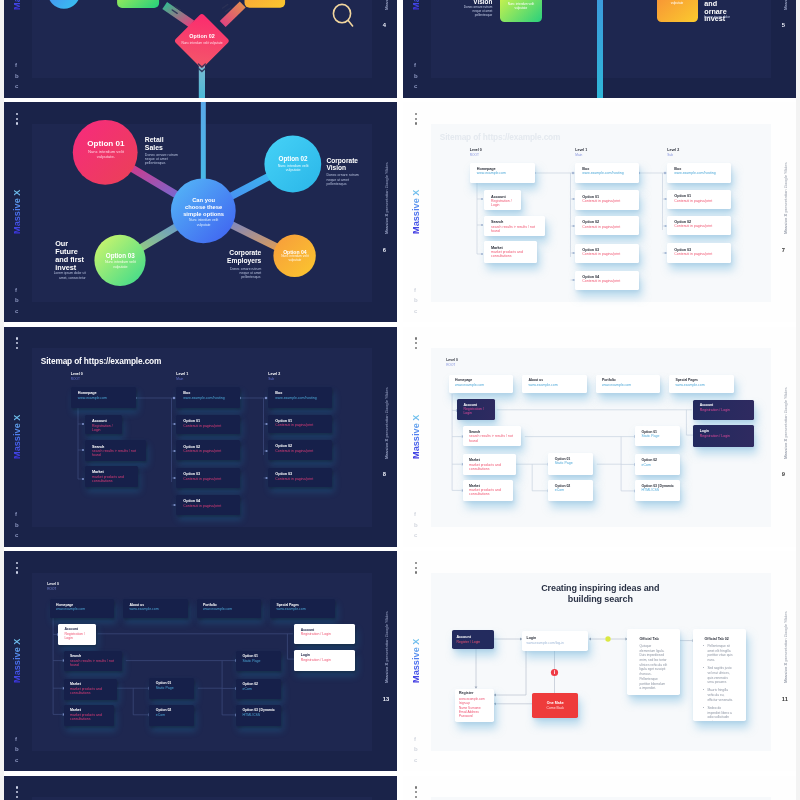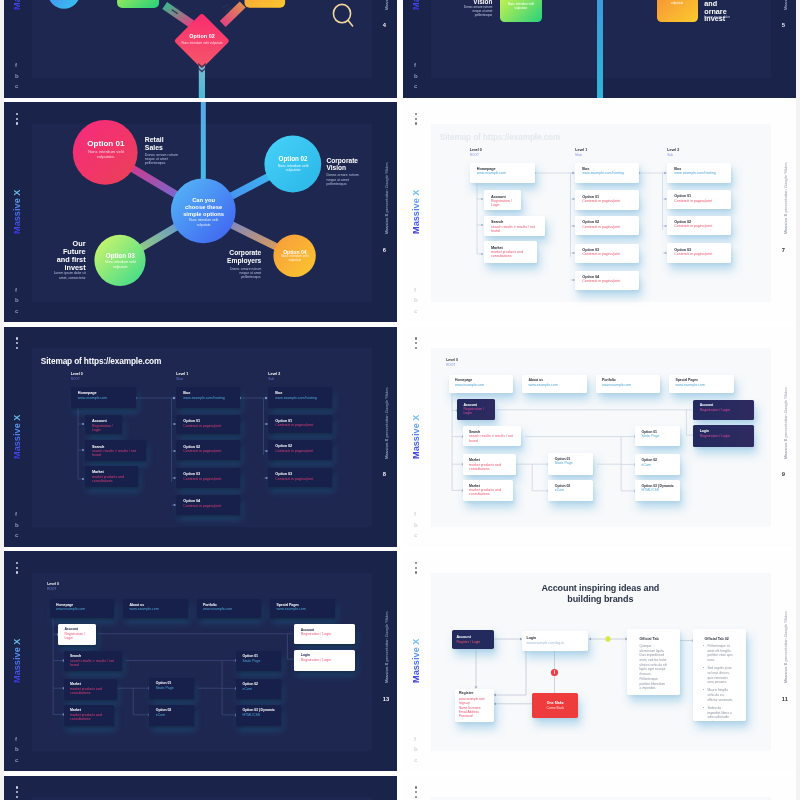--- a/index.html
+++ b/index.html
@@ -66,21 +66,21 @@
   .s-radial .n1t{left:260.8px;top:53px;width:56px;text-align:center;font-size:6.3px;font-weight:700;color:#fff;}
   .s-radial .n1d{left:265.8px;top:61.6px;width:46px;text-align:center;font-size:3.6px;line-height:4.3px;color:#e9fbff;}
   .s-radial .n2t{left:88px;top:149.8px;width:56px;text-align:center;font-size:6.3px;font-weight:700;color:#fff;}
   .s-radial .n2d{left:93px;top:158.4px;width:46px;text-align:center;font-size:3.6px;line-height:4.3px;color:#f8ffe9;}
   .s-radial .n3t{left:268.6px;top:146.5px;width:44px;text-align:center;font-size:5.1px;font-weight:700;color:#fff;}
   .s-radial .n3d{left:272.6px;top:153.4px;width:36px;text-align:center;font-size:3.2px;line-height:3.9px;color:#fff6e6;}
   .s-radial .l0t{left:140.5px;top:34.1px;width:24px;font-size:6.9px;font-weight:700;line-height:7.6px;color:#fff;}
   .s-radial .l0d{left:140.5px;top:51px;width:34px;font-size:3.6px;line-height:4px;color:#b6c0dc;}
   .s-radial .l1t{left:322.2px;top:54.6px;width:36px;font-size:6.6px;font-weight:700;line-height:7.8px;color:#fff;}
   .s-radial .l1d{left:322.2px;top:71.4px;width:34px;font-size:3.5px;line-height:4.4px;color:#b6c0dc;}
-  .s-radial .l2t{left:50.9px;top:137.5px;width:30.4px;text-align:right;font-size:7.3px;font-weight:700;line-height:8.1px;color:#fff;}
+  .s-radial .l2t{left:50.9px;top:137.5px;width:30.4px;font-size:7.3px;font-weight:700;line-height:8.1px;color:#fff;}
   .s-radial .l2d{left:47.4px;top:169.3px;width:34px;text-align:right;font-size:3.35px;line-height:4.6px;color:#b6c0dc;}
   .s-radial .l3t{left:221px;top:147.1px;width:36px;text-align:right;font-size:6.7px;font-weight:700;line-height:8.1px;color:#fff;}
   .s-radial .l3d{left:223px;top:164.8px;width:34px;text-align:right;font-size:3.4px;line-height:4.3px;color:#b6c0dc;}
 
   
   .sm-title{left:36.5px;top:29.6px;font-size:8.3px;font-weight:700;letter-spacing:-.15px;}
   .dark .sm-title{color:#fdfdff;}
   .light .sm-title{color:#e4e9ef;}
   .sm-lvl{font-size:3.6px;font-weight:700;letter-spacing:-.05px;}
   .dark .sm-lvl{color:#ffffff;}
@@ -798,22 +798,22 @@
      <path d="M222.3 86.6 l2.4 1.4 l-2.4 1.4 z"></path>
      <path d="M71.6 135.4 l1.4 2.4 l1.4 -2.4 z"></path>
      <path d="M93 142.6 l-2.4 1.4 l2.4 1.4 z"></path>
      <path d="M93 151.4 l-2.4 1.4 l2.4 1.4 z"></path>
      <path d="M289.5 88.2 l2.4 1.4 l-2.4 1.4 z"></path>
    </g>
    <circle cx="205" cy="88" r="2.7" fill="#dbe843"></circle>
    <circle cx="151.5" cy="121.5" r="3.6" fill="#ef3b46"></circle>
    <path d="M151.5 119.6 v0.4 M151.5 120.7 v1.9" stroke="#fff" stroke-width="0.8" stroke-linecap="round"></path>
   </svg>
-  <div class="abs id-t1">Account inspiring ideas and</div>
-  <div class="abs id-t2">building brands</div>
+  <div class="abs id-t1">Creating inspiring ideas and</div>
+  <div class="abs id-t2">building search</div>
   <div class="abs id-box id-account">
      <span class="id-n">Account</span>
      <span class="id-d">Register / Login</span>
         </div>
   <div class="abs id-box id-login">
      <span class="id-n">Login</span>
      <span class="id-d id-d-blue">www.example.com/log-in</span>
         </div>
   <div class="abs id-box id-register">
      <span class="id-n">Register</span>

